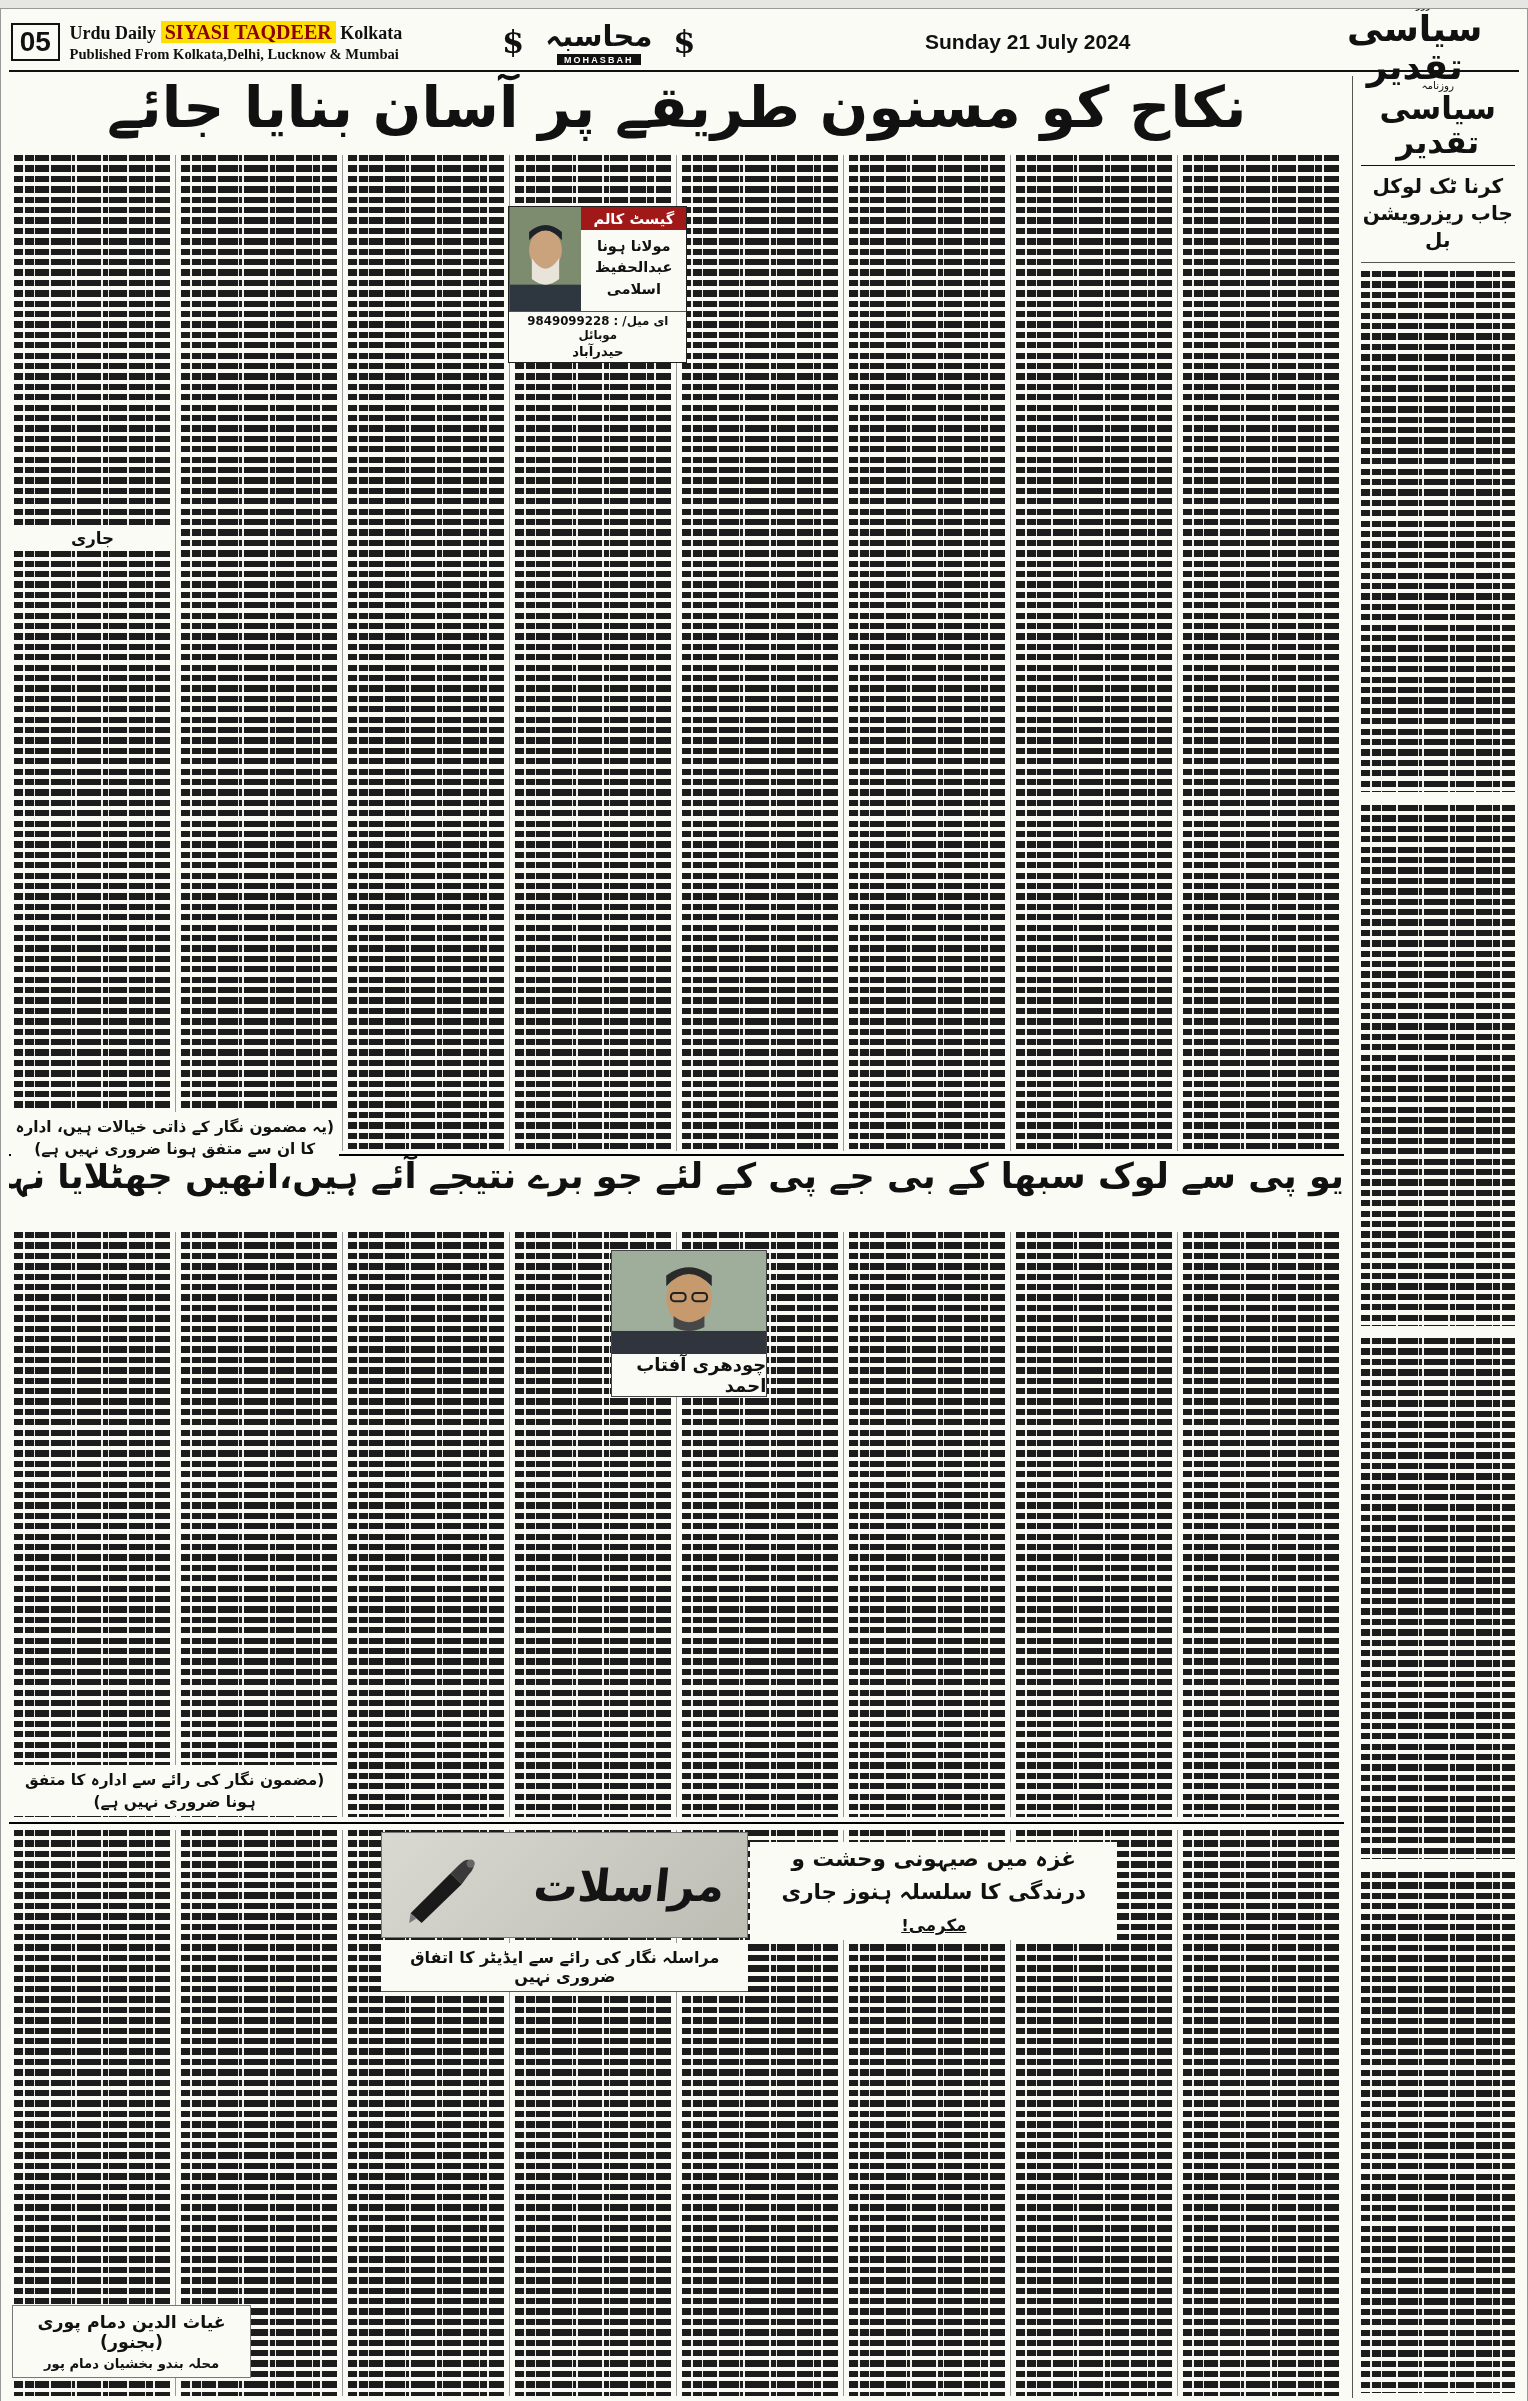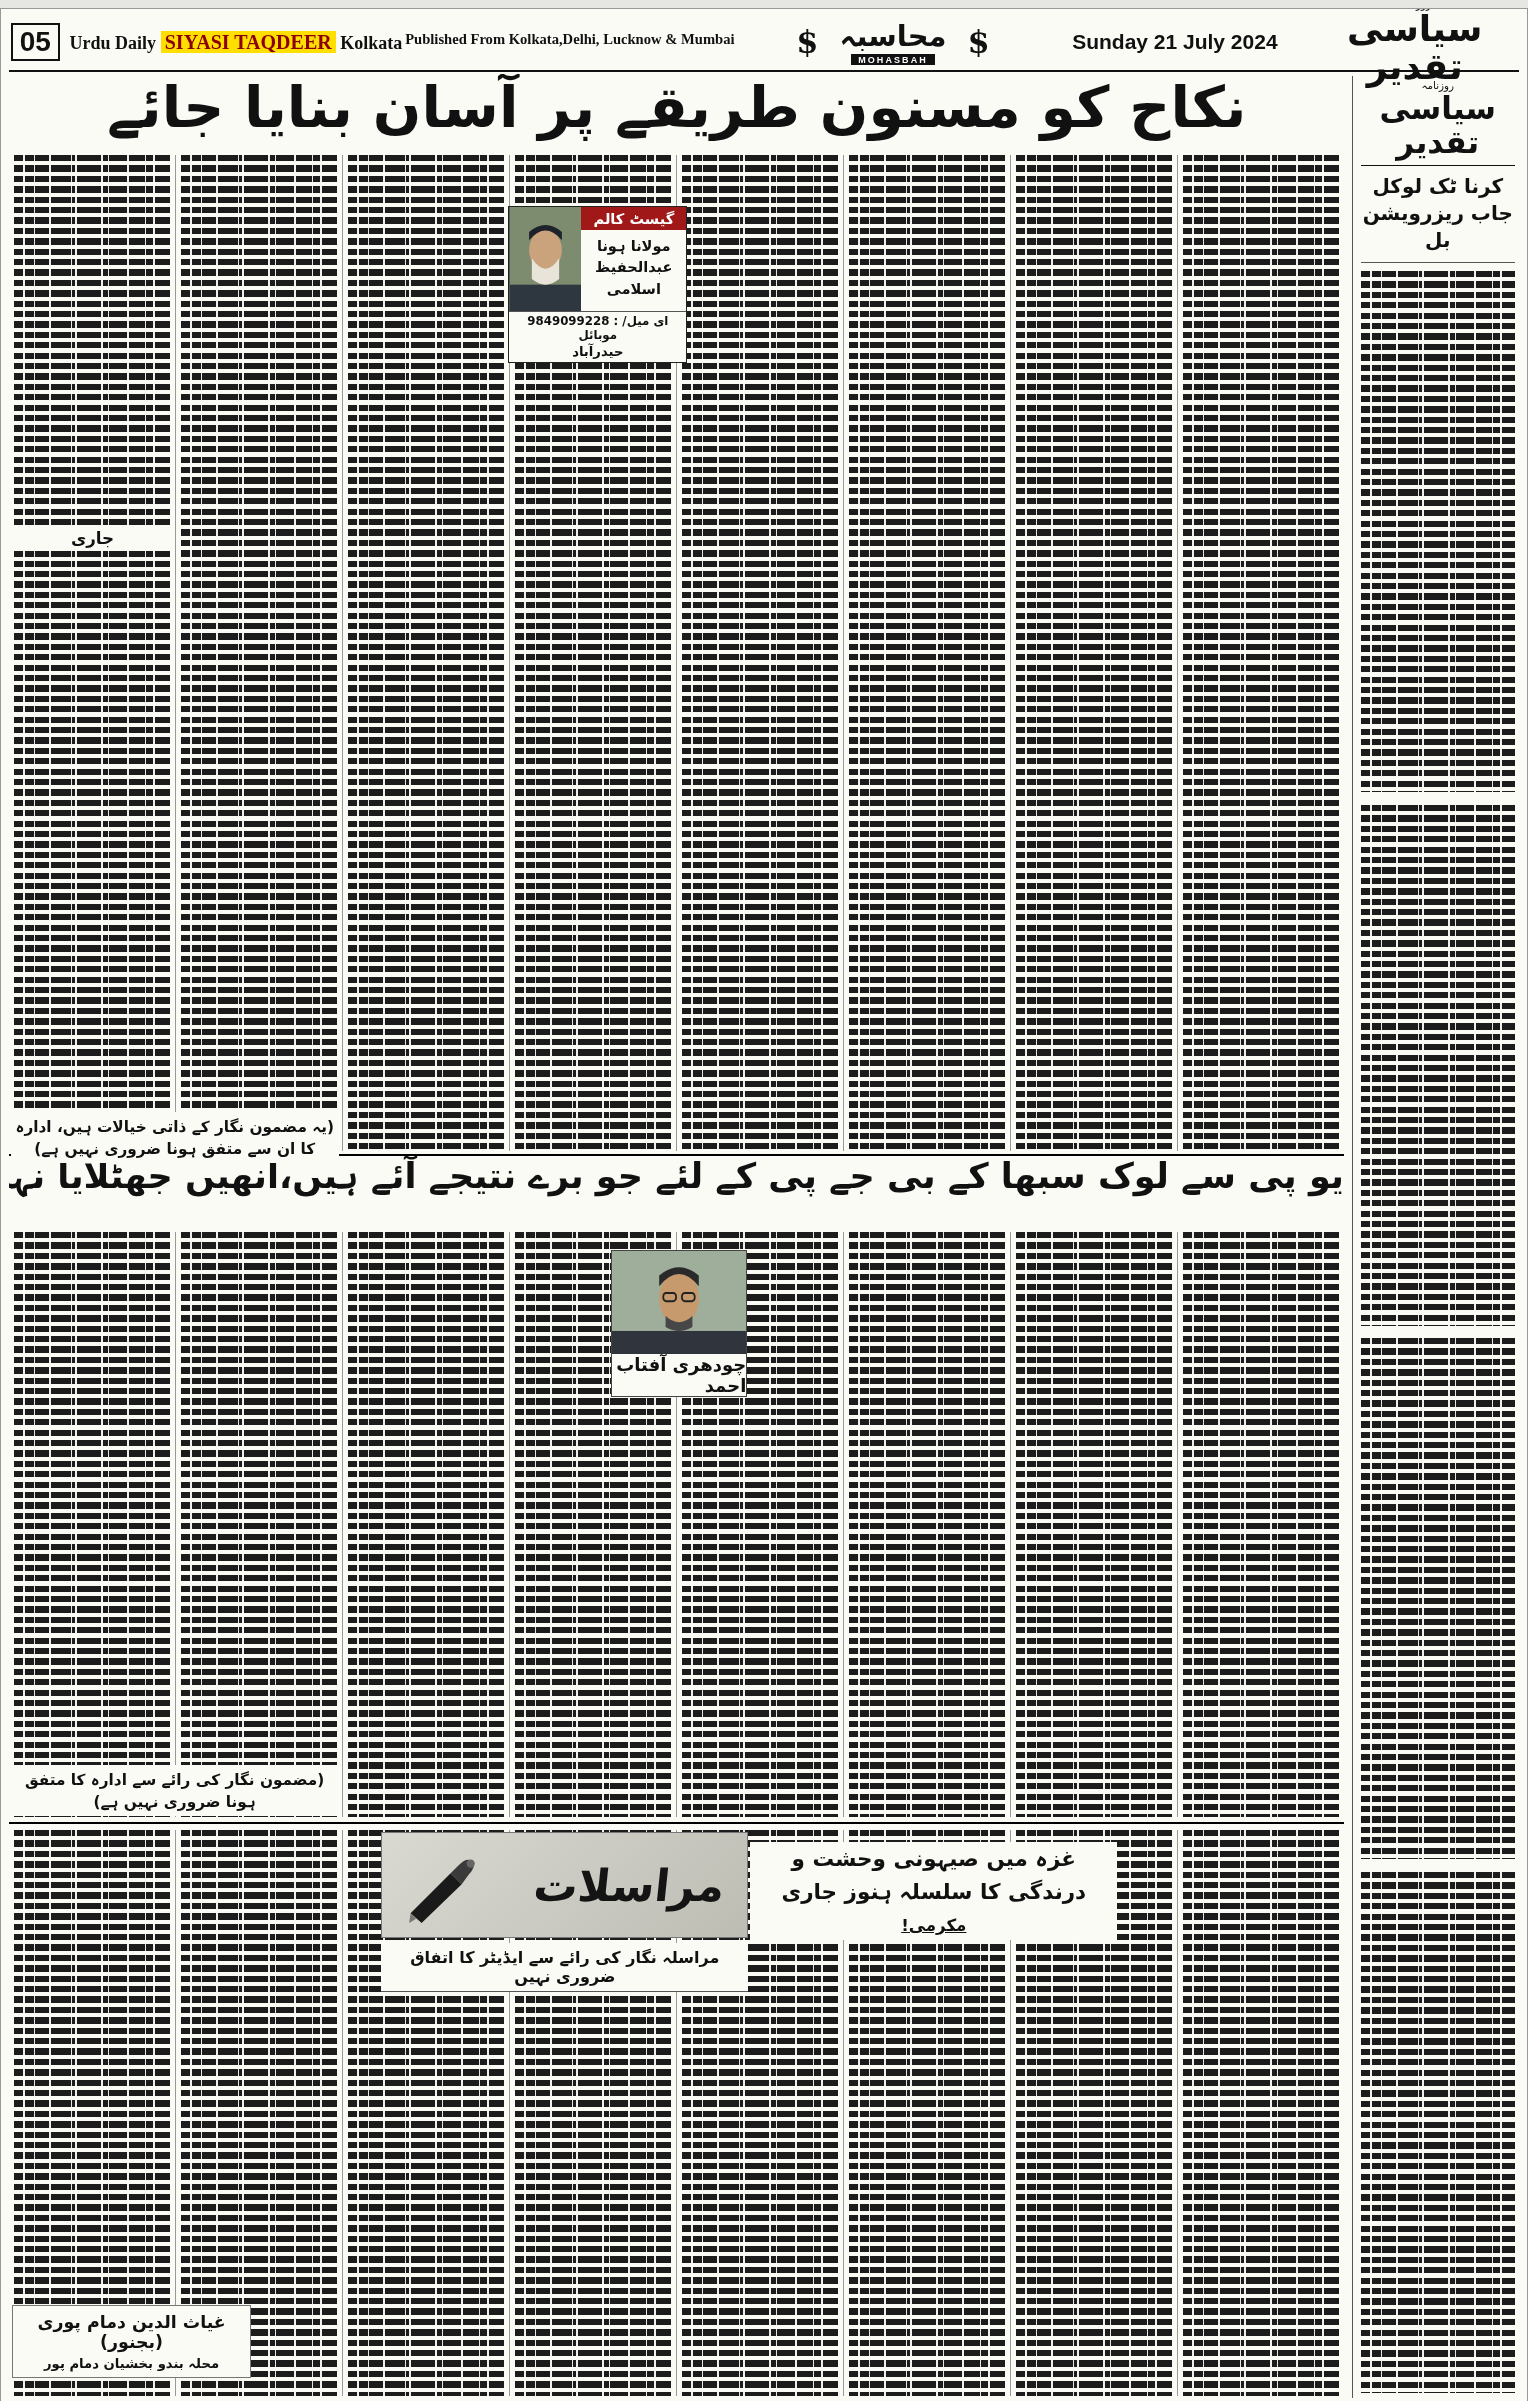--- a/index.html
+++ b/index.html
@@ -5,21 +5,21 @@
   *{margin:0;padding:0;box-sizing:border-box;}
   html,body{background:#e6e6e2;}
   .page{position:relative;width:1528px;height:2401px;margin:8px auto;background:#fbfbf6;
         border:0.7px solid #999;color:#111;font-family:"DejaVu Sans",sans-serif;overflow:hidden;}
 
   
   .hdr{position:absolute;top:5.6px;left:8.3px;right:8.3px;height:57px;border-bottom:2.1px solid #111;
        display:flex;align-items:center;gap:12.5px;}
   .h-left{display:flex;align-items:center;gap:9.7px;flex:0 0 431px;}
   .pg-box{border:2.1px solid #111;font:700 28px "Liberation Sans",sans-serif;padding:1.4px 7px;margin-left:1.4px;}
-  .h-left-lines{display:flex;flex-direction:row;gap:2.8px;}
+  .h-left-lines{display:flex;flex-direction:column;gap:2.8px;}
   .h-l1{font:700 18px "Liberation Serif",serif;white-space:nowrap;}
   .paper-en{background:#ffdf00;color:#8b0000;padding:0 4.2px;font:800 20px "Liberation Serif",serif;}
   .h-l2{font:700 14.6px "Liberation Serif",serif;white-space:nowrap;}
   .h-center{display:flex;align-items:center;gap:21px;flex:0 0 292px;justify-content:center;}
   .dollar{font:700 32px "DejaVu Serif",serif;}
   .c-logo{text-align:center;}
   .c-urdu{font:700 29px "DejaVu Sans",sans-serif;direction:rtl;}
   .c-latin{display:inline-block;background:#111;color:#fff;font:700 9px "Liberation Sans",sans-serif;
            letter-spacing:2.1px;padding:0.7px 7px;margin-top:1.4px;}
   .h-date{flex:1;text-align:center;font:800 21px "Liberation Sans",sans-serif;white-space:nowrap;}
@@ -72,21 +72,21 @@
   .guest-city{font:700 13.2px "DejaVu Sans",sans-serif;text-align:center;padding:0 0 2.8px;}
 
   .jari{position:absolute;top:452px;left:4.2px;width:158px;z-index:2;text-align:center;
         font:800 16.7px "DejaVu Sans",sans-serif;background:#fbfbf6;padding:2.8px 0;direction:rtl;}
   .disc{position:absolute;z-index:2;width:328px;left:1.4px;background:#fbfbf6;direction:rtl;
         font:700 15.3px "DejaVu Sans",sans-serif;text-align:center;line-height:1.45;padding:3.5px 4.2px;}
   .disc1{top:1039px;}
   .disc2{top:1692px;}
 
   
-  .auth2{position:absolute;top:1177px;left:602px;width:136px;height:147px;z-index:2;
+  .auth2{position:absolute;top:1177px;left:602px;width:156px;height:147px;z-index:2;
          background:#fbfbf6;border:0.7px solid #444;display:flex;flex-direction:column;}
   .auth2 svg{display:block;width:100%;height:106px;}
   .auth2-name{flex:1;display:flex;align-items:center;justify-content:center;
               font:800 18px "DejaVu Sans",sans-serif;direction:rtl;}
 
   
   .letters{position:absolute;top:1749px;left:0;right:0;bottom:0;border-top:2.1px solid #000;}
   .letters .cols{top:5.6px;bottom:2.8px;}
   .calli{position:absolute;top:8.3px;left:372px;width:367px;height:106px;z-index:2;
          background:linear-gradient(135deg,#d9d9d2,#bdbdb4);border:0.7px solid #777;

